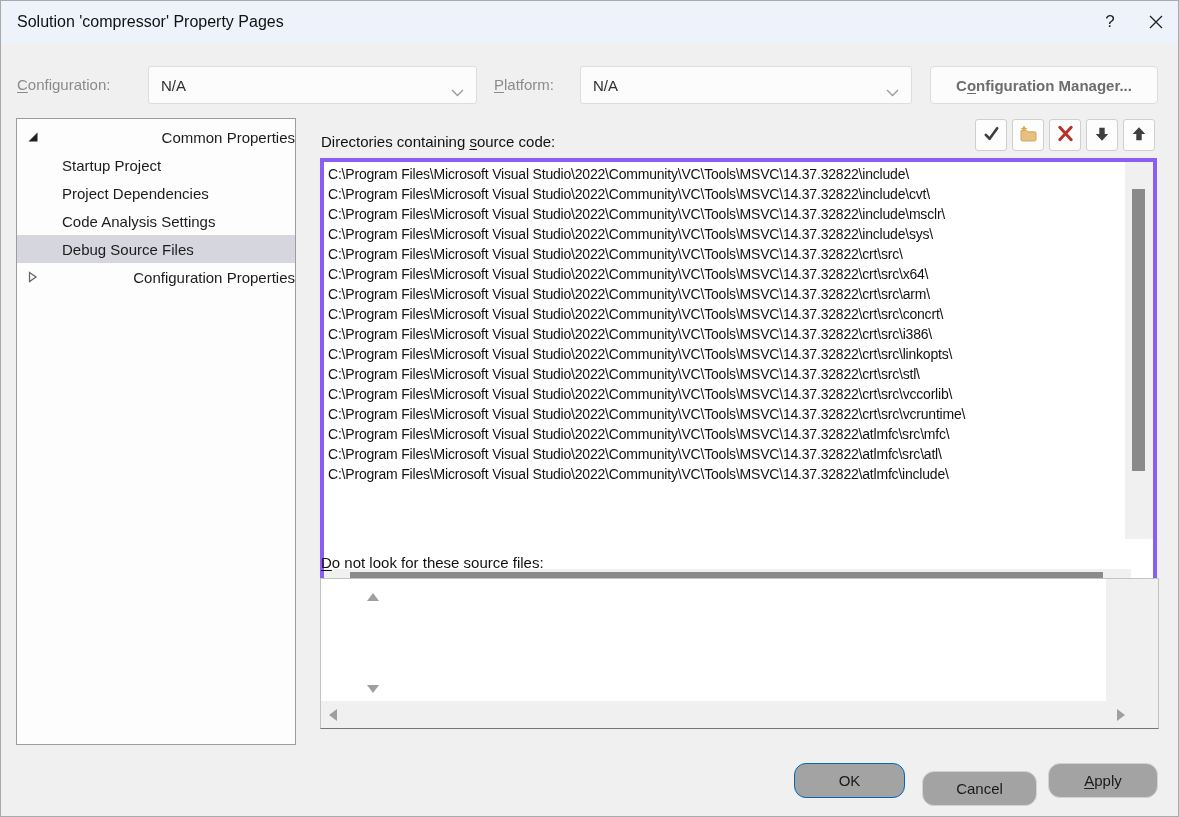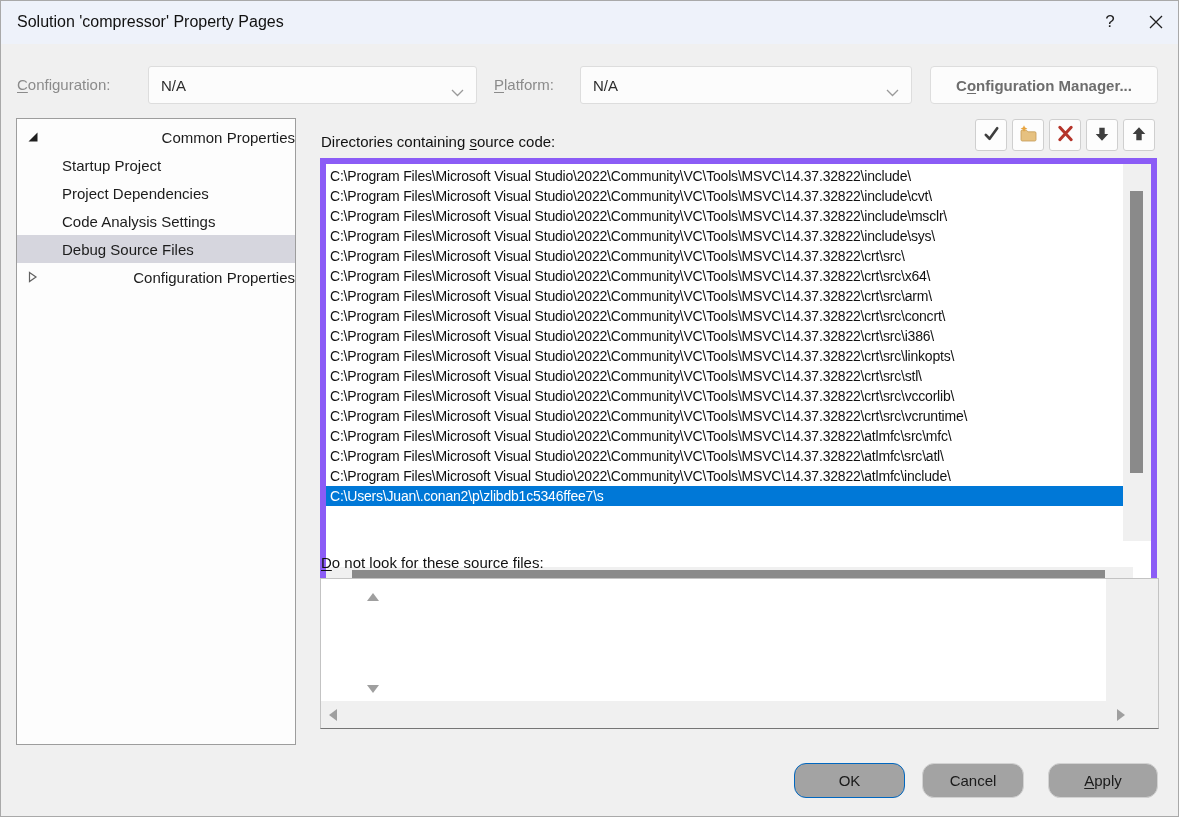--- a/index.html
+++ b/index.html
@@ -39,42 +39,42 @@
   .tree-glyph { width:12px; height:12px; margin-right:9px; display:inline-flex; align-items:center; justify-content:center; flex:none; }
 
   
   .dir-label, .excl-label { position:absolute; font-size:15px; color:#111; }
   .dir-label { left:321px; top:133px; }
   .excl-label { left:321px; top:554px; }
 
   .toolbar { position:absolute; left:975px; top:119px; display:flex; gap:5px; }
   .tb-btn { width:32px; height:32px; background:#fdfdfd; border:1px solid #cfcfcf; border-radius:3px; display:flex; align-items:center; justify-content:center; padding:0; }
 
-  .dir-list { position:absolute; left:320px; top:158px; width:837px; height:432px; background:#ffffff; border:6px solid #8b5cf6; }
+  .dir-list { position:absolute; left:320px; top:158px; width:837px; height:432px; background:#ffffff; border:4px solid #8b5cf6; }
   .dir-rows { position:absolute; left:0; top:2px; width:807px; overflow:hidden; }
   .dir-row { height:20px; line-height:20px; font-size:14px; padding-left:4px; white-space:nowrap; overflow:hidden; color:#111; letter-spacing:-0.2px; }
   .dir-row.selected { background:#0078d7; color:#ffffff; }
   .dir-vscroll { position:absolute; right:0; top:0; width:28px; height:377px; background:#f0f0f0; }
   .dir-vthumb { position:absolute; left:7px; top:27px; width:13px; height:282px; background:#8a8a8a; }
   .dir-hscroll { position:absolute; left:0; bottom:0; width:807px; height:17px; background:#f0f0f0; }
   .dir-hthumb { position:absolute; left:26px; top:3px; width:753px; height:11px; background:#8a8a8a; }
 
   
   .excl-box { position:absolute; left:320px; top:578px; width:839px; height:151px; background:#f0f0f0; border:1px solid #c3c3c3; border-bottom-color:#757575; }
   .excl-white { position:absolute; left:0; top:0; width:785px; height:122px; background:#ffffff; }
   .tri { width:0; height:0; position:absolute; }
   .tri-up   { border-left:6px solid transparent; border-right:6px solid transparent; border-bottom:8px solid #9f9f9f; left:46px; top:14px; }
   .tri-down { border-left:6px solid transparent; border-right:6px solid transparent; border-top:8px solid #9f9f9f; left:46px; top:106px; }
   .tri-right{ border-top:6px solid transparent; border-bottom:6px solid transparent; border-left:8px solid #9f9f9f; left:796px; top:130px; }
   .tri-left { border-top:6px solid transparent; border-bottom:6px solid transparent; border-right:8px solid #9f9f9f; left:8px; top:130px; }
 
   
   .footer-btn { position:absolute; top:763px; height:35px; background:#a3a3a3; border:1px solid #d2d2d2; border-radius:12px; font-size:15px; color:#1a1a1a; font-family:"Liberation Sans",sans-serif; }
   .btn-ok { left:794px; width:111px; border:1.6px solid #0067c0; }
-  .btn-cancel { left:922px; width:102px; }
+  .btn-cancel { left:922px; width:115px;margin-top:8px; }
   .btn-apply { left:1048px; width:110px; }
 </style>
 </head>
 <body>
 
 <div>
 
   <div class="bg-edge-corner"></div>
   <div class="bg-edge-strip"></div>
 
@@ -195,21 +195,20 @@
       <div class="dir-row">C:\Program Files\Microsoft Visual Studio\2022\Community\VC\Tools\MSVC\14.37.32822\crt\src\arm\</div>
       <div class="dir-row">C:\Program Files\Microsoft Visual Studio\2022\Community\VC\Tools\MSVC\14.37.32822\crt\src\concrt\</div>
       <div class="dir-row">C:\Program Files\Microsoft Visual Studio\2022\Community\VC\Tools\MSVC\14.37.32822\crt\src\i386\</div>
       <div class="dir-row">C:\Program Files\Microsoft Visual Studio\2022\Community\VC\Tools\MSVC\14.37.32822\crt\src\linkopts\</div>
       <div class="dir-row">C:\Program Files\Microsoft Visual Studio\2022\Community\VC\Tools\MSVC\14.37.32822\crt\src\stl\</div>
       <div class="dir-row">C:\Program Files\Microsoft Visual Studio\2022\Community\VC\Tools\MSVC\14.37.32822\crt\src\vccorlib\</div>
       <div class="dir-row">C:\Program Files\Microsoft Visual Studio\2022\Community\VC\Tools\MSVC\14.37.32822\crt\src\vcruntime\</div>
       <div class="dir-row">C:\Program Files\Microsoft Visual Studio\2022\Community\VC\Tools\MSVC\14.37.32822\atlmfc\src\mfc\</div>
       <div class="dir-row">C:\Program Files\Microsoft Visual Studio\2022\Community\VC\Tools\MSVC\14.37.32822\atlmfc\src\atl\</div>
       <div class="dir-row">C:\Program Files\Microsoft Visual Studio\2022\Community\VC\Tools\MSVC\14.37.32822\atlmfc\include\</div>
-      <div class="dir-row selected">C:\Users\Juan\.conan2\p\zlibdb1c5346ffee7\s</div>
     </div>
     <div class="dir-vscroll">
       <div class="dir-vthumb"></div>
     </div>
     <div class="dir-hscroll">
       <div class="dir-hthumb"></div>
     </div>
   </div>
 
   <span class="excl-label"><span class="accel">D</span><span>o not look for these source files:</span></span>

